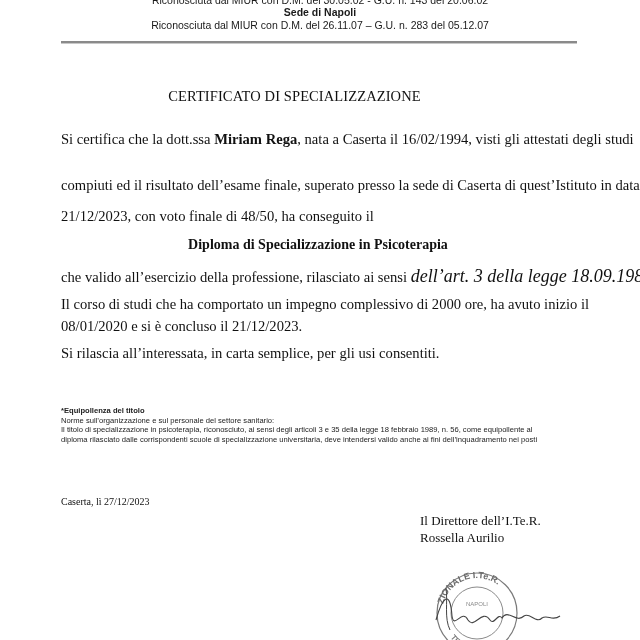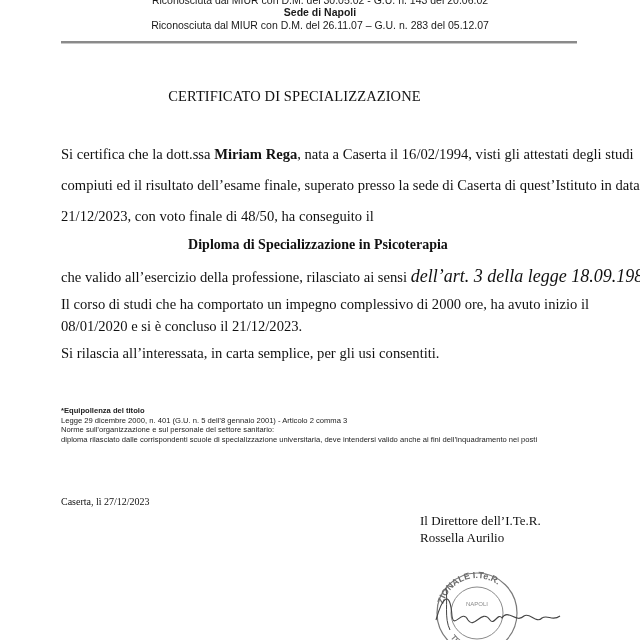--- a/index.html
+++ b/index.html
@@ -24,37 +24,37 @@
 </head>
 <body>
 
 <div class="abs hdr sans" style="top:-6px;">Riconosciuta dal MIUR con D.M. del 30.05.02 - G.U. n. 143 del 20.06.02</div>
 <div class="abs hdr sans hdr-bold" style="top:6px;">Sede di Napoli</div>
 <div class="abs hdr sans" style="top:19px;">Riconosciuta dal MIUR con D.M.   del 26.11.07 –  G.U. n. 283 del  05.12.07</div>
 <div class="abs rule"></div>
 
 <div class="abs title serif">CERTIFICATO DI SPECIALIZZAZIONE</div>
 
-<div class="abs body-line serif just" style="top:146px;font-family:Liberation Serif, serif;"><span>Si certifica che la dott.ssa </span><span class="bold">Miriam Rega</span><span>, nata a Caserta il 16/02/1994, visti gli attestati degli studi</span></div>
+<div class="abs body-line serif just" style="top:131px;font-family:Liberation Serif, serif;"><span>Si certifica che la dott.ssa </span><span class="bold">Miriam Rega</span><span>, nata a Caserta il 16/02/1994, visti gli attestati degli studi</span></div>
 <div class="abs body-line serif just" style="top:177px;">compiuti ed il risultato dell’esame finale, superato presso la sede di Caserta di quest’Istituto in data</div>
 <div class="abs body-line serif" style="top:208px;">21/12/2023, con voto finale di 48/50, ha conseguito il</div>
 
 <div class="abs center-line serif" style="top:237px;">Diploma di Specializzazione in Psicoterapia</div>
 
 <div class="abs body-line serif" style="top:266px; left:61px;"><span> che valido all’esercizio della professione, rilasciato ai sensi </span><span class="ital">dell’art. 3 della legge 18.09.1989 n. 56.</span></div>
 
 <div class="abs body-line serif just" style="top:296px;">Il corso di studi che ha comportato un impegno complessivo di 2000 ore, ha avuto inizio il</div>
 <div class="abs body-line serif" style="top:318px;">08/01/2020 e si è concluso il 21/12/2023.</div>
 
 <div class="abs body-line serif" style="top:345px;">Si rilascia all’interessata, in carta semplice, per gli usi consentiti.</div>
 
 <div class="abs note sans" style="top:406px;">
   <div class="note-title">*Equipollenza del titolo</div>
-  <div>Legge 29 dicembre 2000, n. 401 (G.U. n. 5 dell’8 gennaio 2001) - Articolo 2 comma 3</div>
   <div>Norme sull’organizzazione e sul personale del settore sanitario:</div>
+  <div>Il titolo di specializzazione in psicoterapia, riconosciuto, ai sensi degli articoli 3 e 35 della legge 18 febbraio 1989, n. 56, come equipollente al</div>
   <div>diploma rilasciato dalle corrispondenti scuole di specializzazione universitaria, deve intendersi valido anche ai fini dell’inquadramento nei posti</div>
 </div>
 
 <div class="abs body-line serif" style="top:496px; font-size:10px;">Caserta, lì 27/12/2023</div>
 <div class="abs sig-block serif" style="top:512px;">
   <div>Il Direttore dell’I.Te.R.</div>
   <div>Rossella Aurilio</div>
 </div>
 
 <div class="abs stamp">

